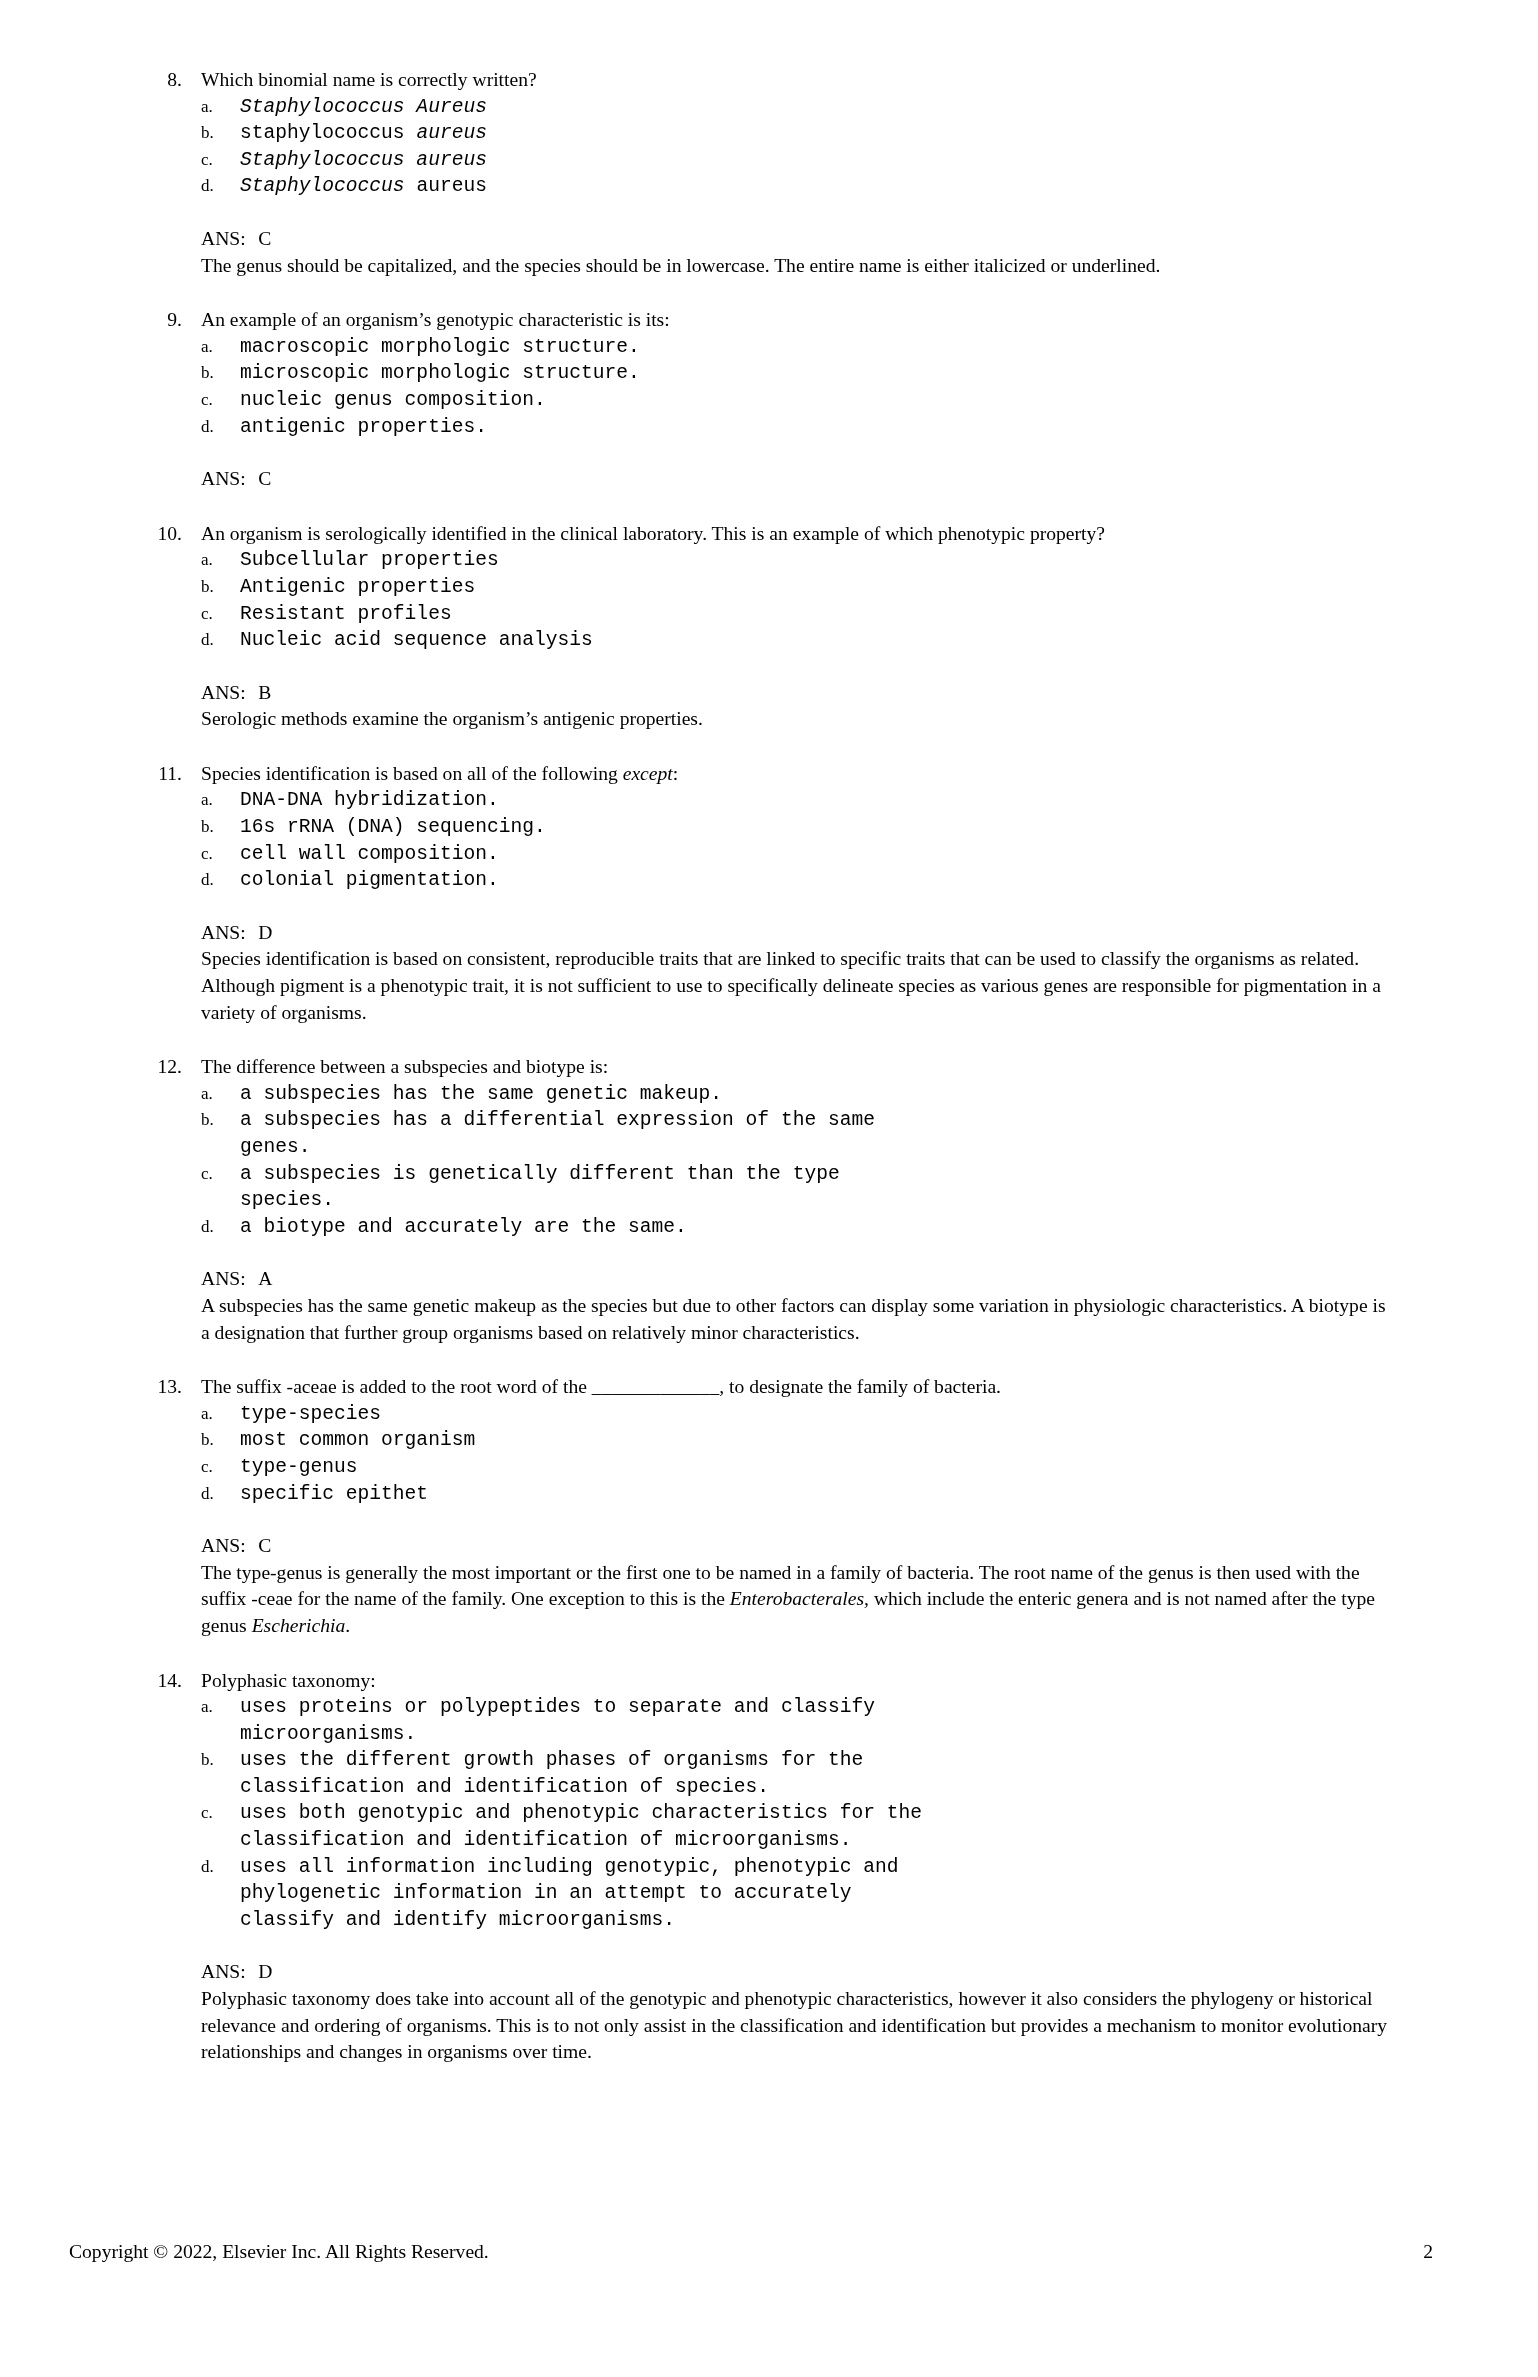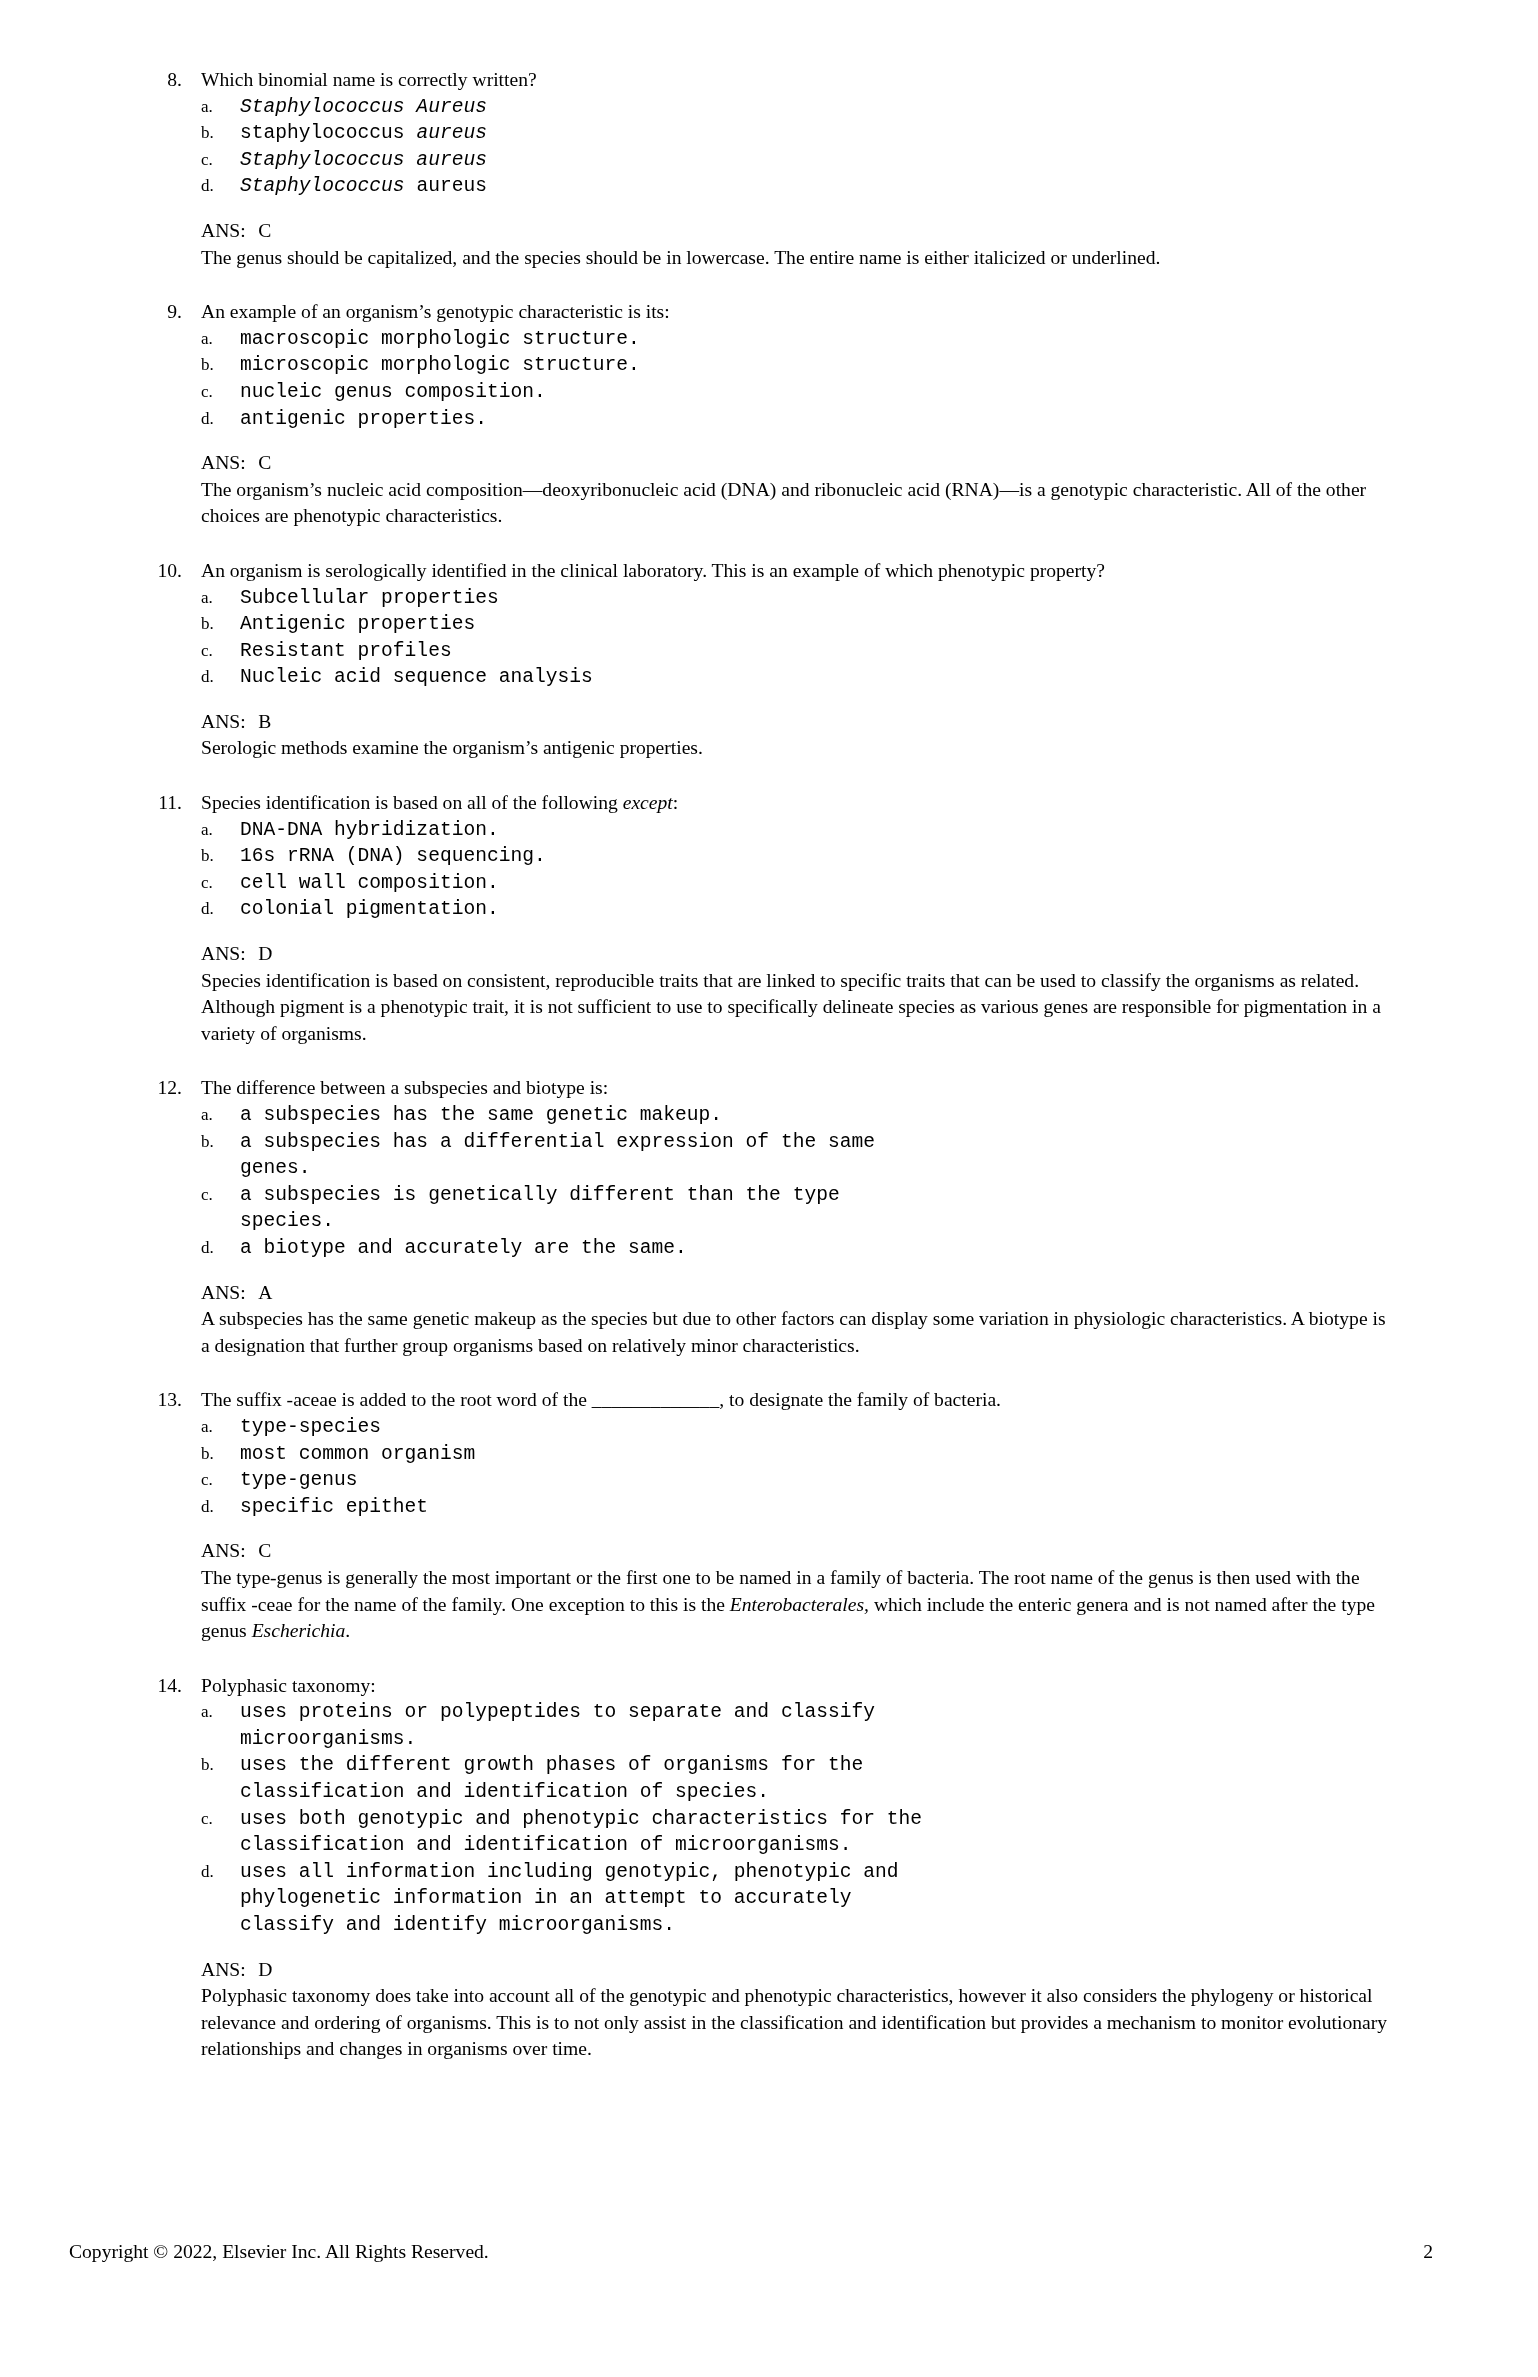--- a/index.html
+++ b/index.html
@@ -45,21 +45,21 @@
     width: 39px;
     flex-shrink: 0;
     font-size: 17px;
     line-height: 26.6px;
   }
   .opt-text {
     max-width: 692px;
     font-family: Liberation Mono, monospace;
   }
   .q-answer {
-    margin-top: 18px;
+    margin-top: 26px;
   }
   .ans-letter {
     margin-left: 12.6px;
   }
   .q-feedback { }
   .footer {
     position: absolute;
     top: 2239px;
     left: 69px;
     width: 1364px;
@@ -115,21 +115,20 @@
     <span class="opt-letter">c.</span>
     <span class="opt-text">nucleic genus composition.</span>
   </div>
           <div class="option">
     <span class="opt-letter">d.</span>
     <span class="opt-text">antigenic properties.</span>
   </div>
         </div>
     <div class="q-answer">
       <div class="ans-line"><span class="ans-label">ANS:</span><span class="ans-letter">C</span></div>
-      <div class="q-feedback">The organism’s nucleic acid composition—deoxyribonucleic acid (DNA) and ribonucleic acid (RNA)—is a genotypic characteristic. All of the other choices are phenotypic characteristics.</div>
     </div>
   </section>
       <section class="question">
     <div class="q-num">10.</div>
     <div class="q-stem">An organism is serologically identified in the clinical laboratory. This is an example of which phenotypic property?</div>
     <div class="q-options">
           <div class="option">
     <span class="opt-letter">a.</span>
     <span class="opt-text">Subcellular properties</span>
   </div>

